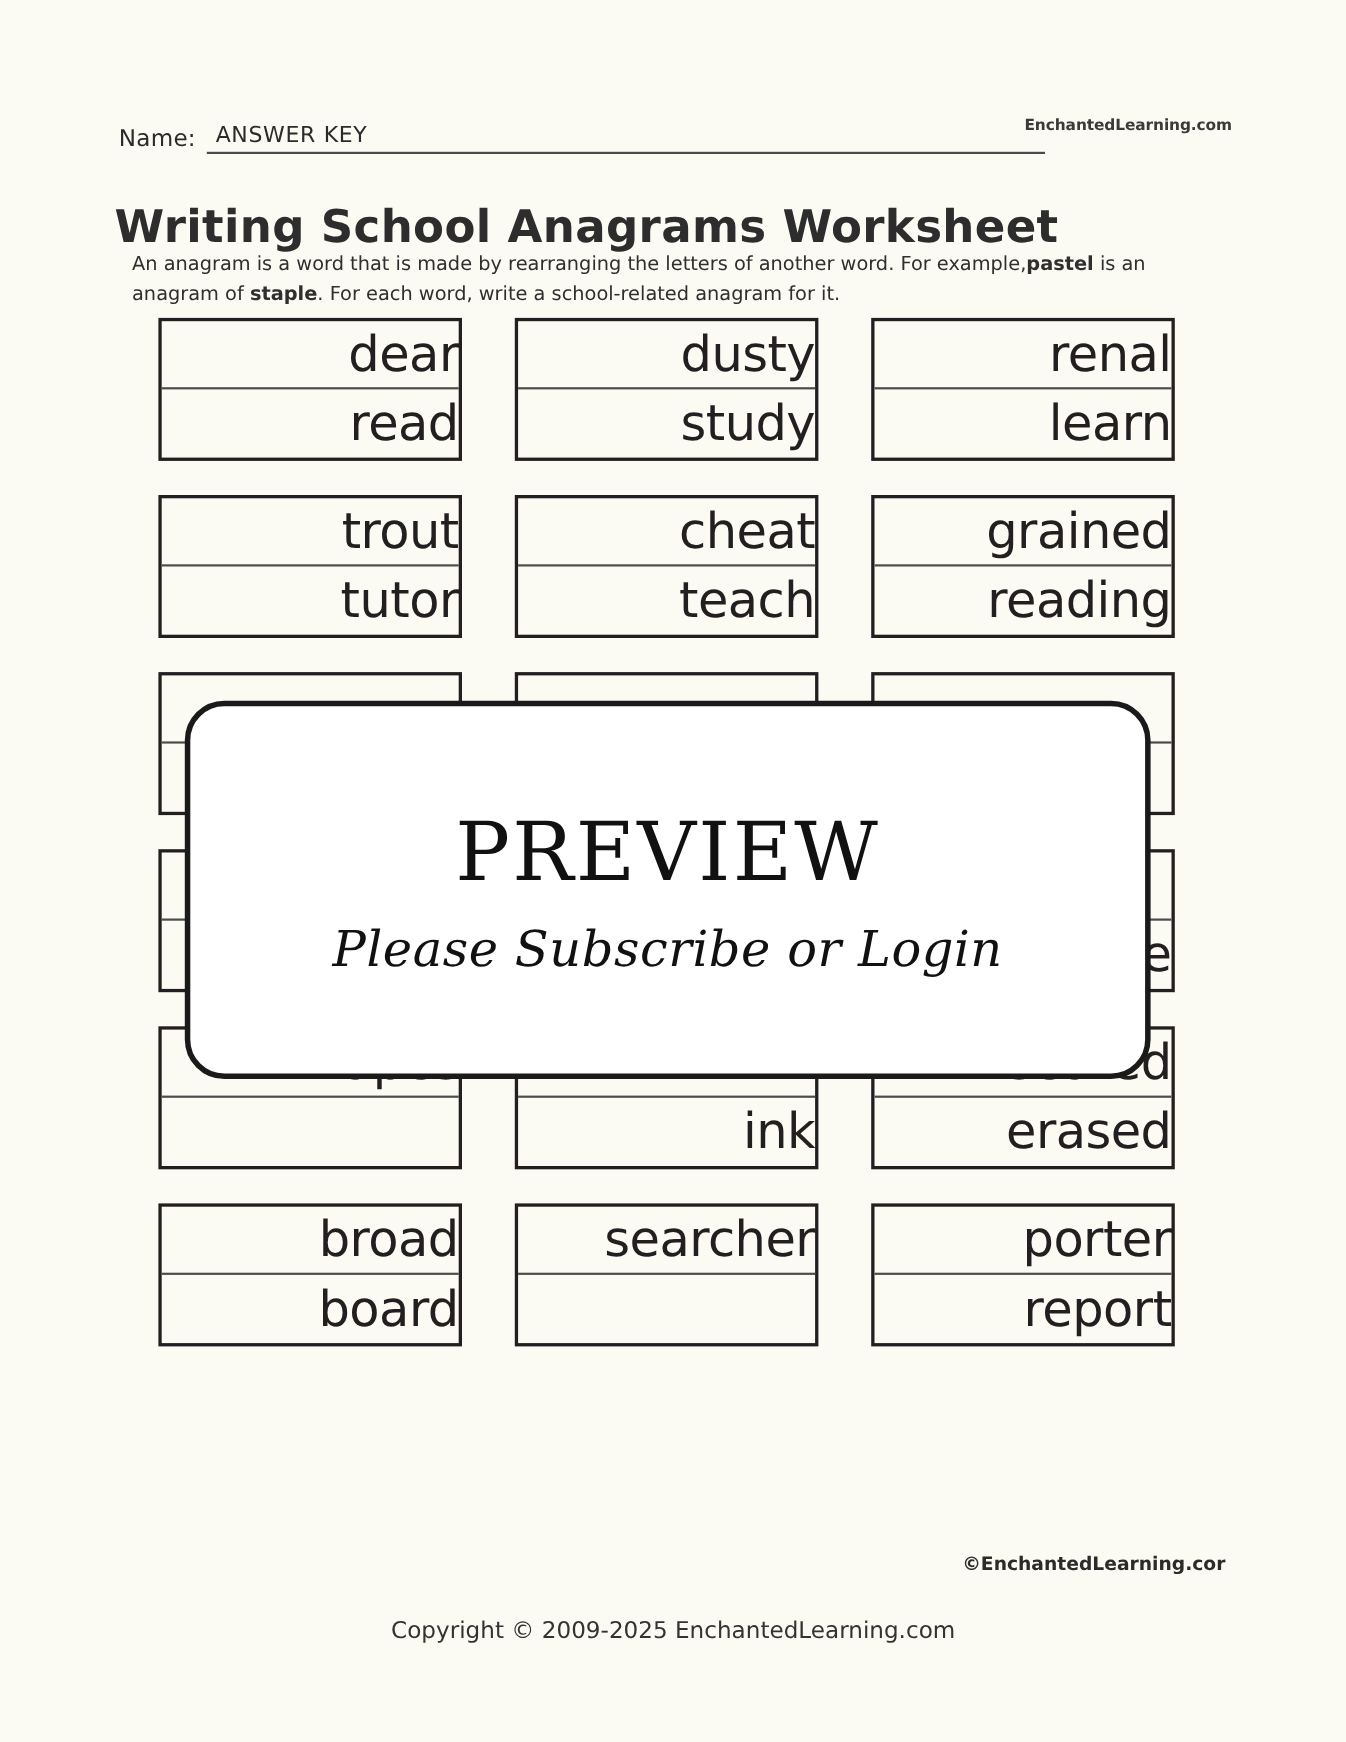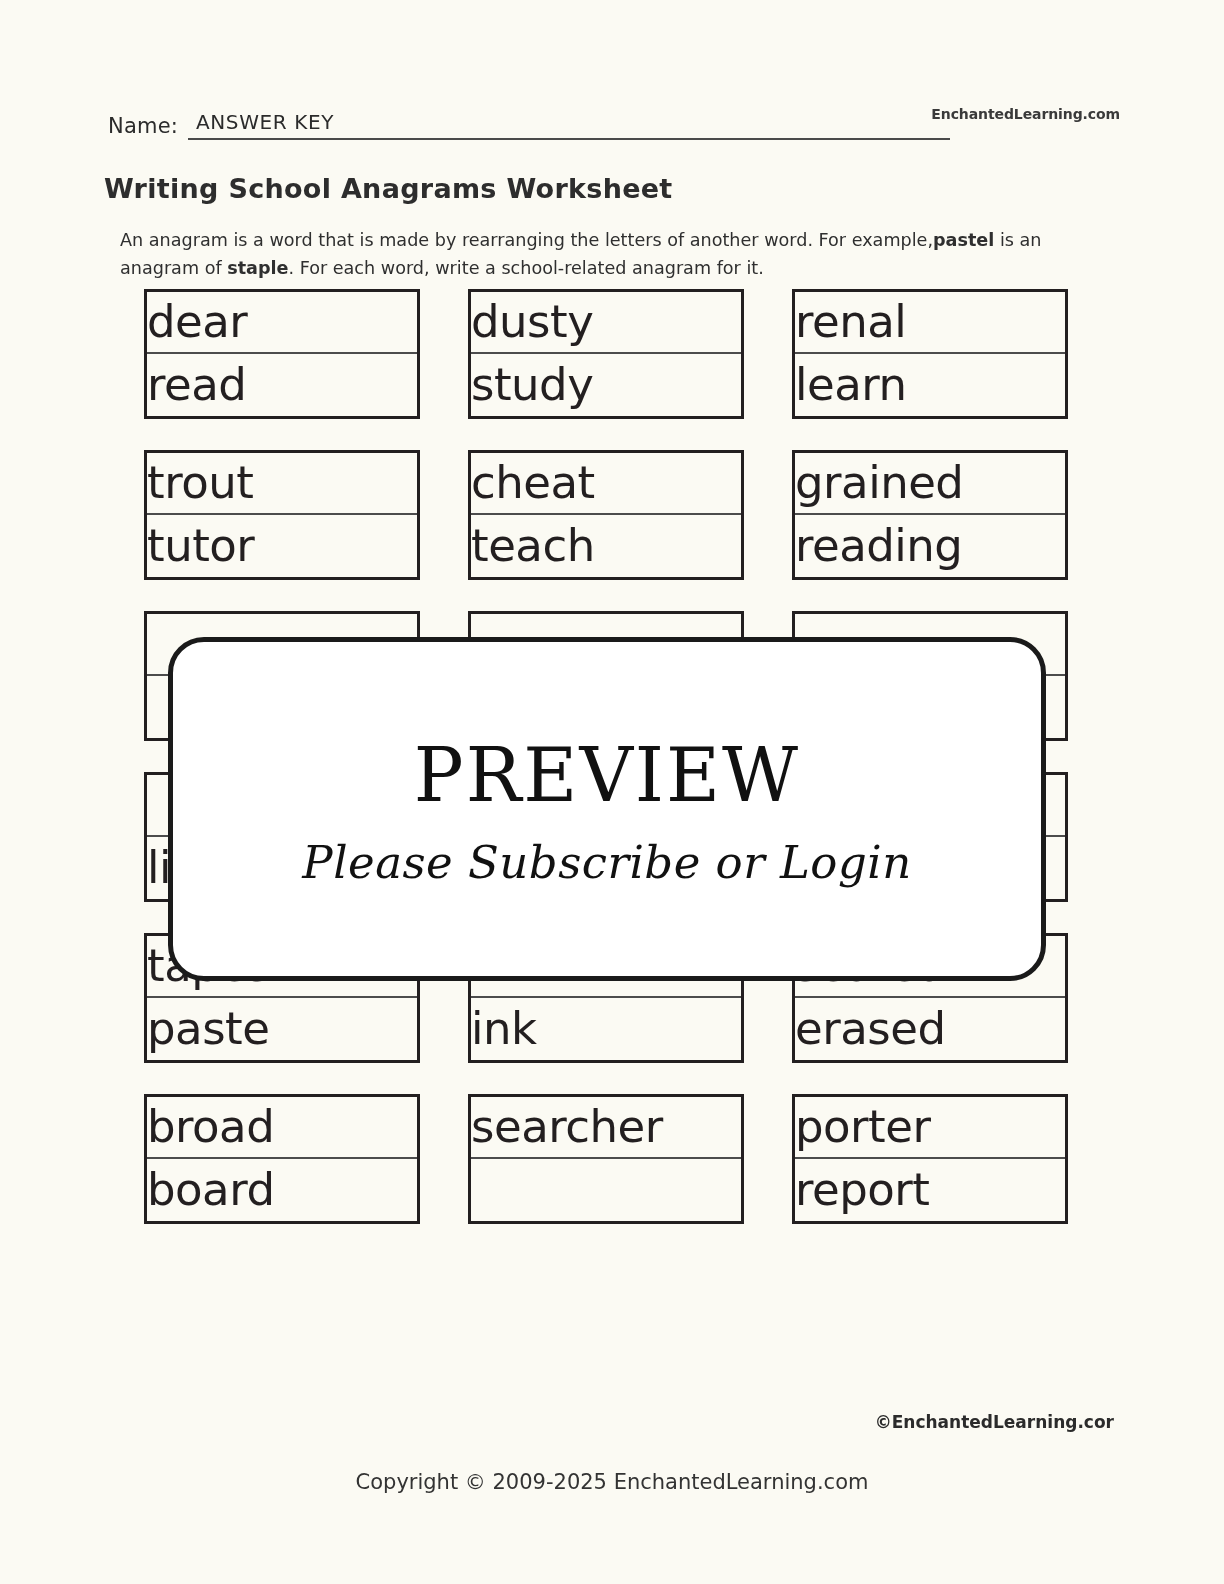--- a/index.html
+++ b/index.html
@@ -63,21 +63,21 @@
     font-weight: bold;
     letter-spacing: -0.1px;
     color: #3a3a3a;
     white-space: nowrap;
   }
 
   .title {
     position: absolute;
     left: 104px;
     top: 155px;
-    font-size: 27px;
+    font-size: 41px;
     font-weight: bold;
     letter-spacing: 0.3px;
     color: #2d2d2d;
     white-space: nowrap;
   }
 
   .instructions {
     position: absolute;
     left: 120px;
     top: 208px;
@@ -106,21 +106,21 @@
     border: 3px solid #231f20;
     box-sizing: border-box;
     background: #fbfaf3;
     display: flex;
     flex-direction: column;
   }
   .cell {
     height: 62px;
     display: flex;
     align-items: center;
-    justify-content: flex-start;
+    justify-content: flex-end;
     overflow: visible;
     box-sizing: border-box;
   }
   .cell.top {
     border-bottom: 2px solid #4c4c4c;
   }
   .cell-text {
     font-family: "DejaVu Sans", sans-serif;
     font-size: 45px;
     line-height: 46px;
@@ -306,23 +306,20 @@
           <div class="cell bottom">
             <span class="cell-text">tape</span>
           </div>
         </div>
       </div>
       <div class="grid-row">
         <div class="wordbox">
           <div class="cell top">
             <span class="cell-text">tapes</span>
           </div>
-          <div class="cell bottom">
-            <span class="cell-text">paste</span>
-          </div>
         </div>
         <div class="wordbox">
           <div class="cell top">
             <span class="cell-text">kin</span>
           </div>
           <div class="cell bottom">
             <span class="cell-text">ink</span>
           </div>
         </div>
         <div class="wordbox">

